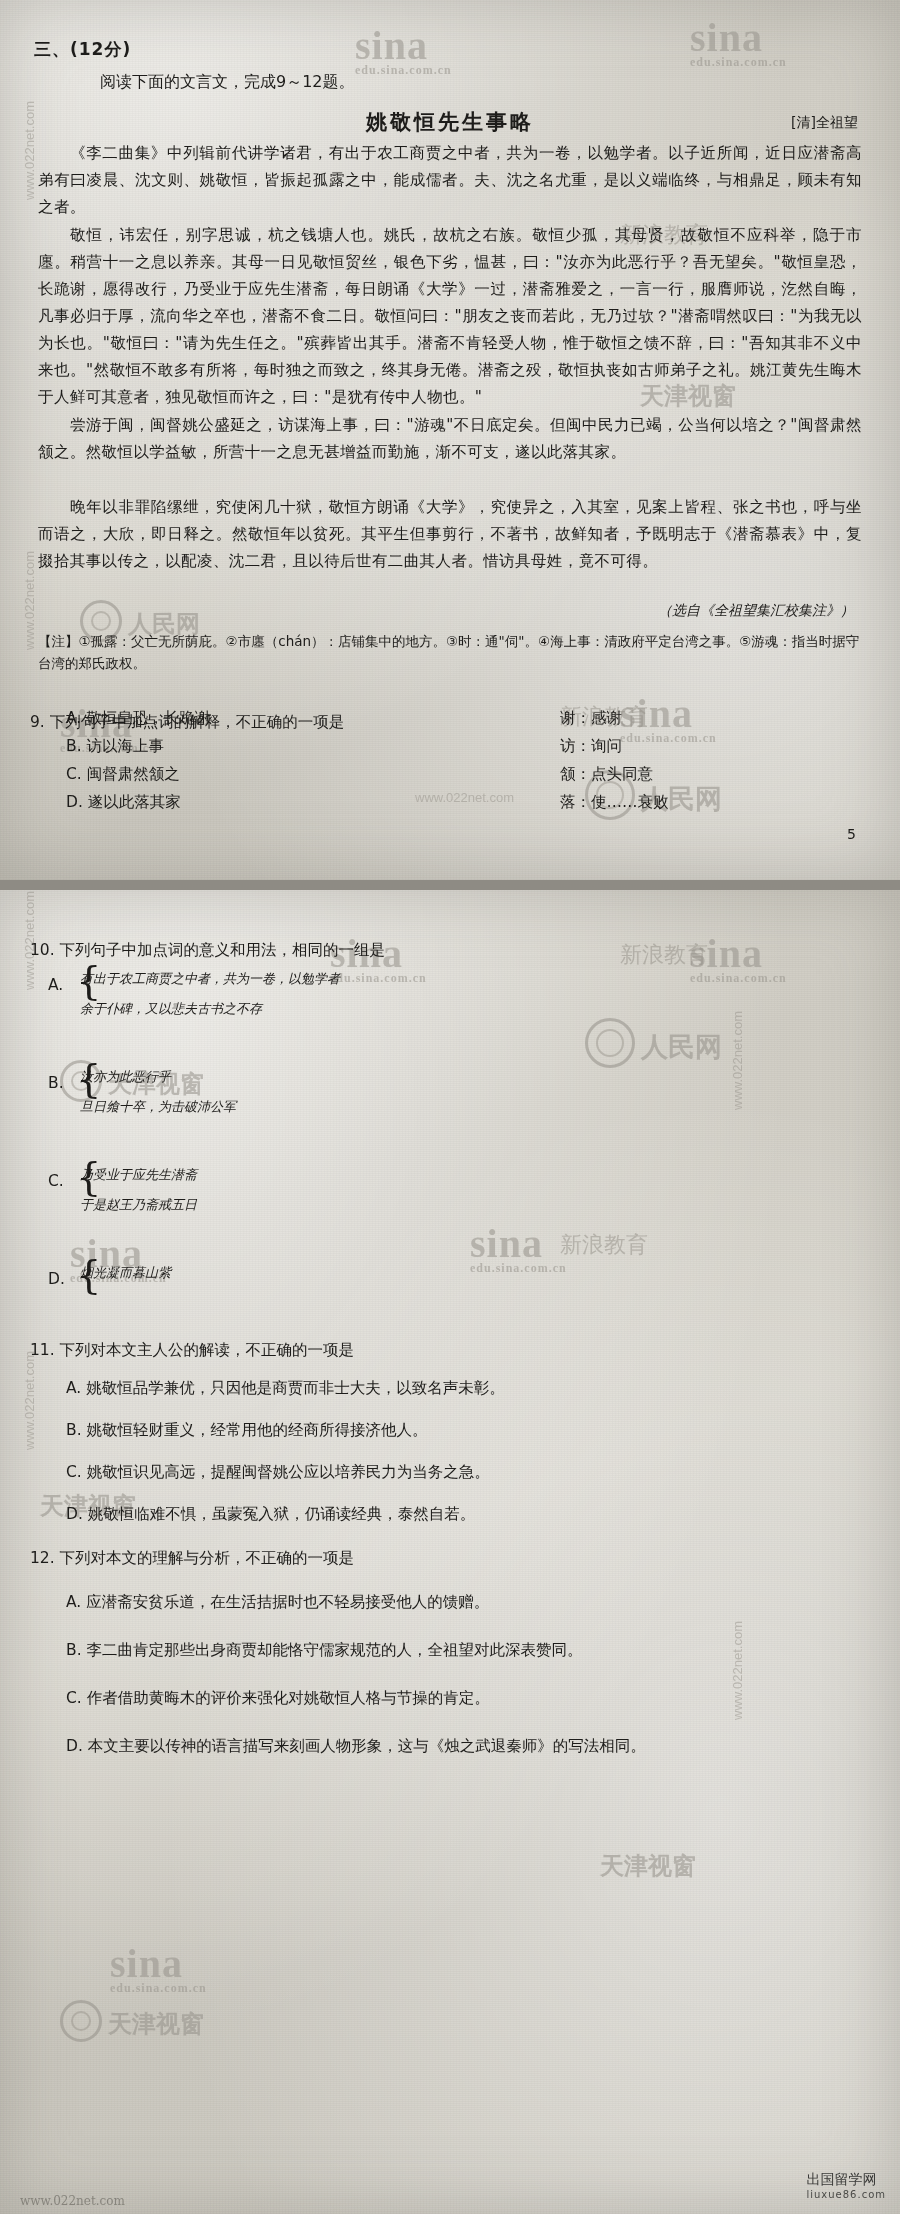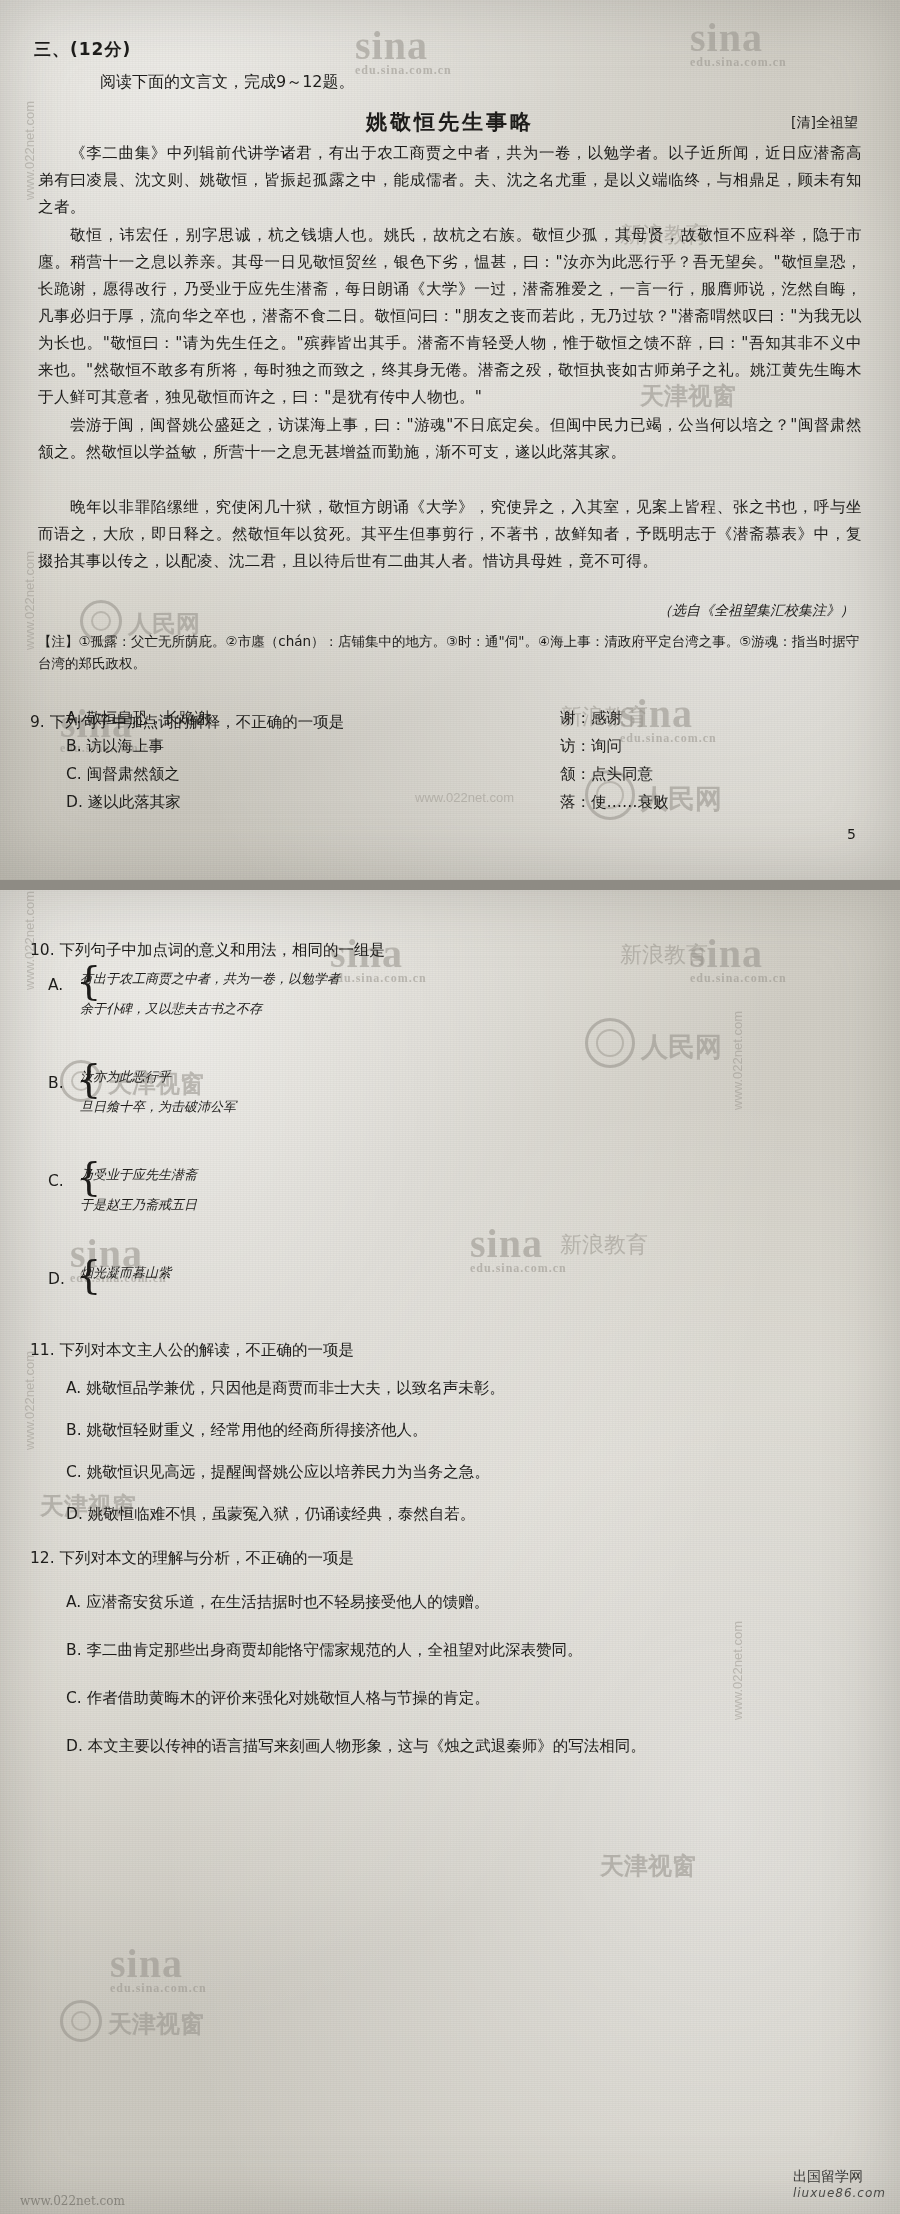--- a/index.html
+++ b/index.html
@@ -203,25 +203,24 @@
     position: absolute;
     right: 14px; bottom: 14px;
     font-family: "DejaVu Sans", sans-serif;
   }
   .footer-right .fr1 {
     font-size: 14px;
     color: #3a3a38;
     display: block;
   }
   .footer-right .fr2 {
-    font-size: 12px;
+    font-size: 10px;
     color: #4a4a47;
     display: block;
     letter-spacing: 1px;
-    font-style: italic;
   }
 </style>
 </head>
 <body>
 
 <div class="page">
 
   <div class="sheet sheet-top">
     <div class="grain"></div>
 

